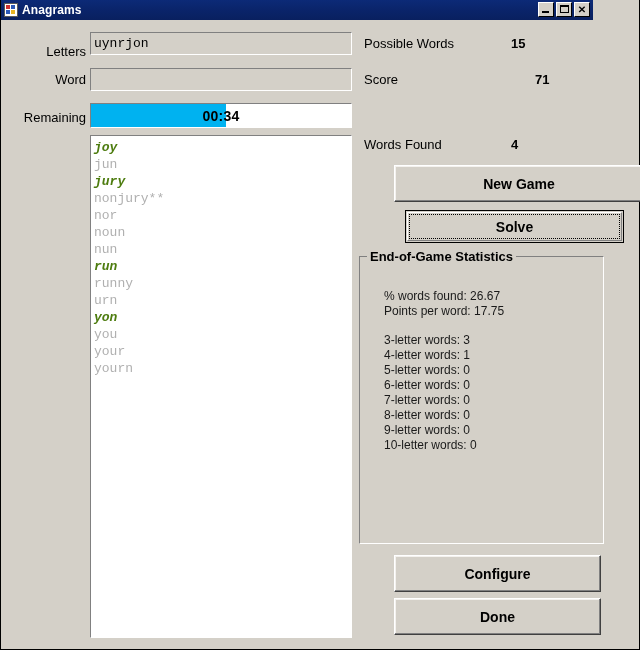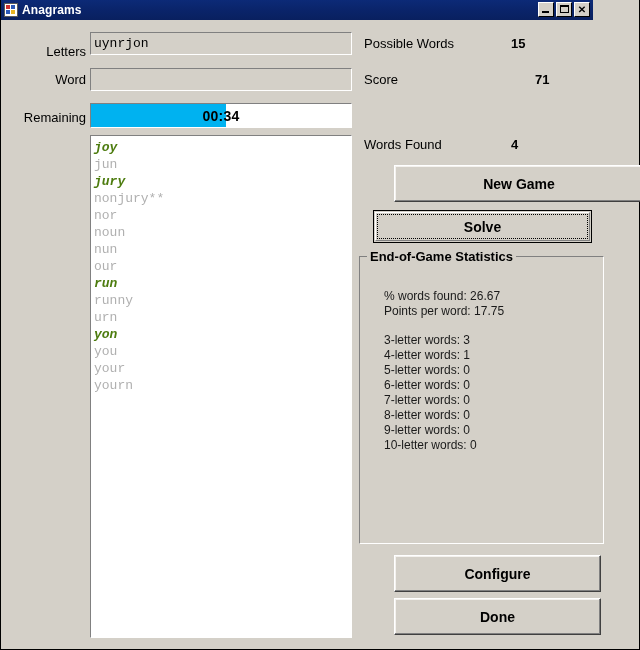--- a/index.html
+++ b/index.html
@@ -297,21 +297,20 @@
     </div>
 
     <div class="listbox" style="left:89px; top:135px; width:262px; height:503px;">
         <div class="row found">joy</div>
         <div class="row">jun</div>
         <div class="row found">jury</div>
         <div class="row">nonjury**</div>
         <div class="row">nor</div>
         <div class="row">noun</div>
         <div class="row">nun</div>
-        <div class="row">our</div>
         <div class="row found">run</div>
         <div class="row">runny</div>
         <div class="row">urn</div>
         <div class="row found">yon</div>
         <div class="row">you</div>
         <div class="row">your</div>
         <div class="row">yourn</div>
       </div>
 
     <div class="label" style="left:363px; top:36px;">Possible Words</div>
@@ -320,21 +319,21 @@
     <div class="label" style="left:363px; top:72px;">Score</div>
     <div class="value" style="left:508px; top:72px;margin-left:26px;">71</div>
 
     <div class="label" style="left:363px; top:137px;">Words Found</div>
     <div class="value" style="left:510px; top:137px;">4</div>
 
     <div class="button" style="left:393px; top:165px; width:250px; height:37px;">
       <span>New Game</span>
     </div>
 
-    <div class="button focused" style="left:372px; top:210px; width:219px; height:33px;">
+    <div class="button focused" style="left:404px; top:210px; width:219px; height:33px;">
       <span class="face"></span>
       <span class="inner"></span>
       <span>Solve</span>
     </div>
 
     <div class="groupbox" style="left:358px; top:256px; width:245px; height:288px;">
       <span class="gb-legend">End-of-Game Statistics</span>
     <div class="stat-line" style="left: 24px; top: 32px; text-align: center;">% words found: 26.67</div>
         <div class="stat-line" style="left: 24px; top: 47px;">Points per word: 17.75</div>
         <div class="stat-line" style="left: 24px; top: 76px;">3-letter words: 3</div>

